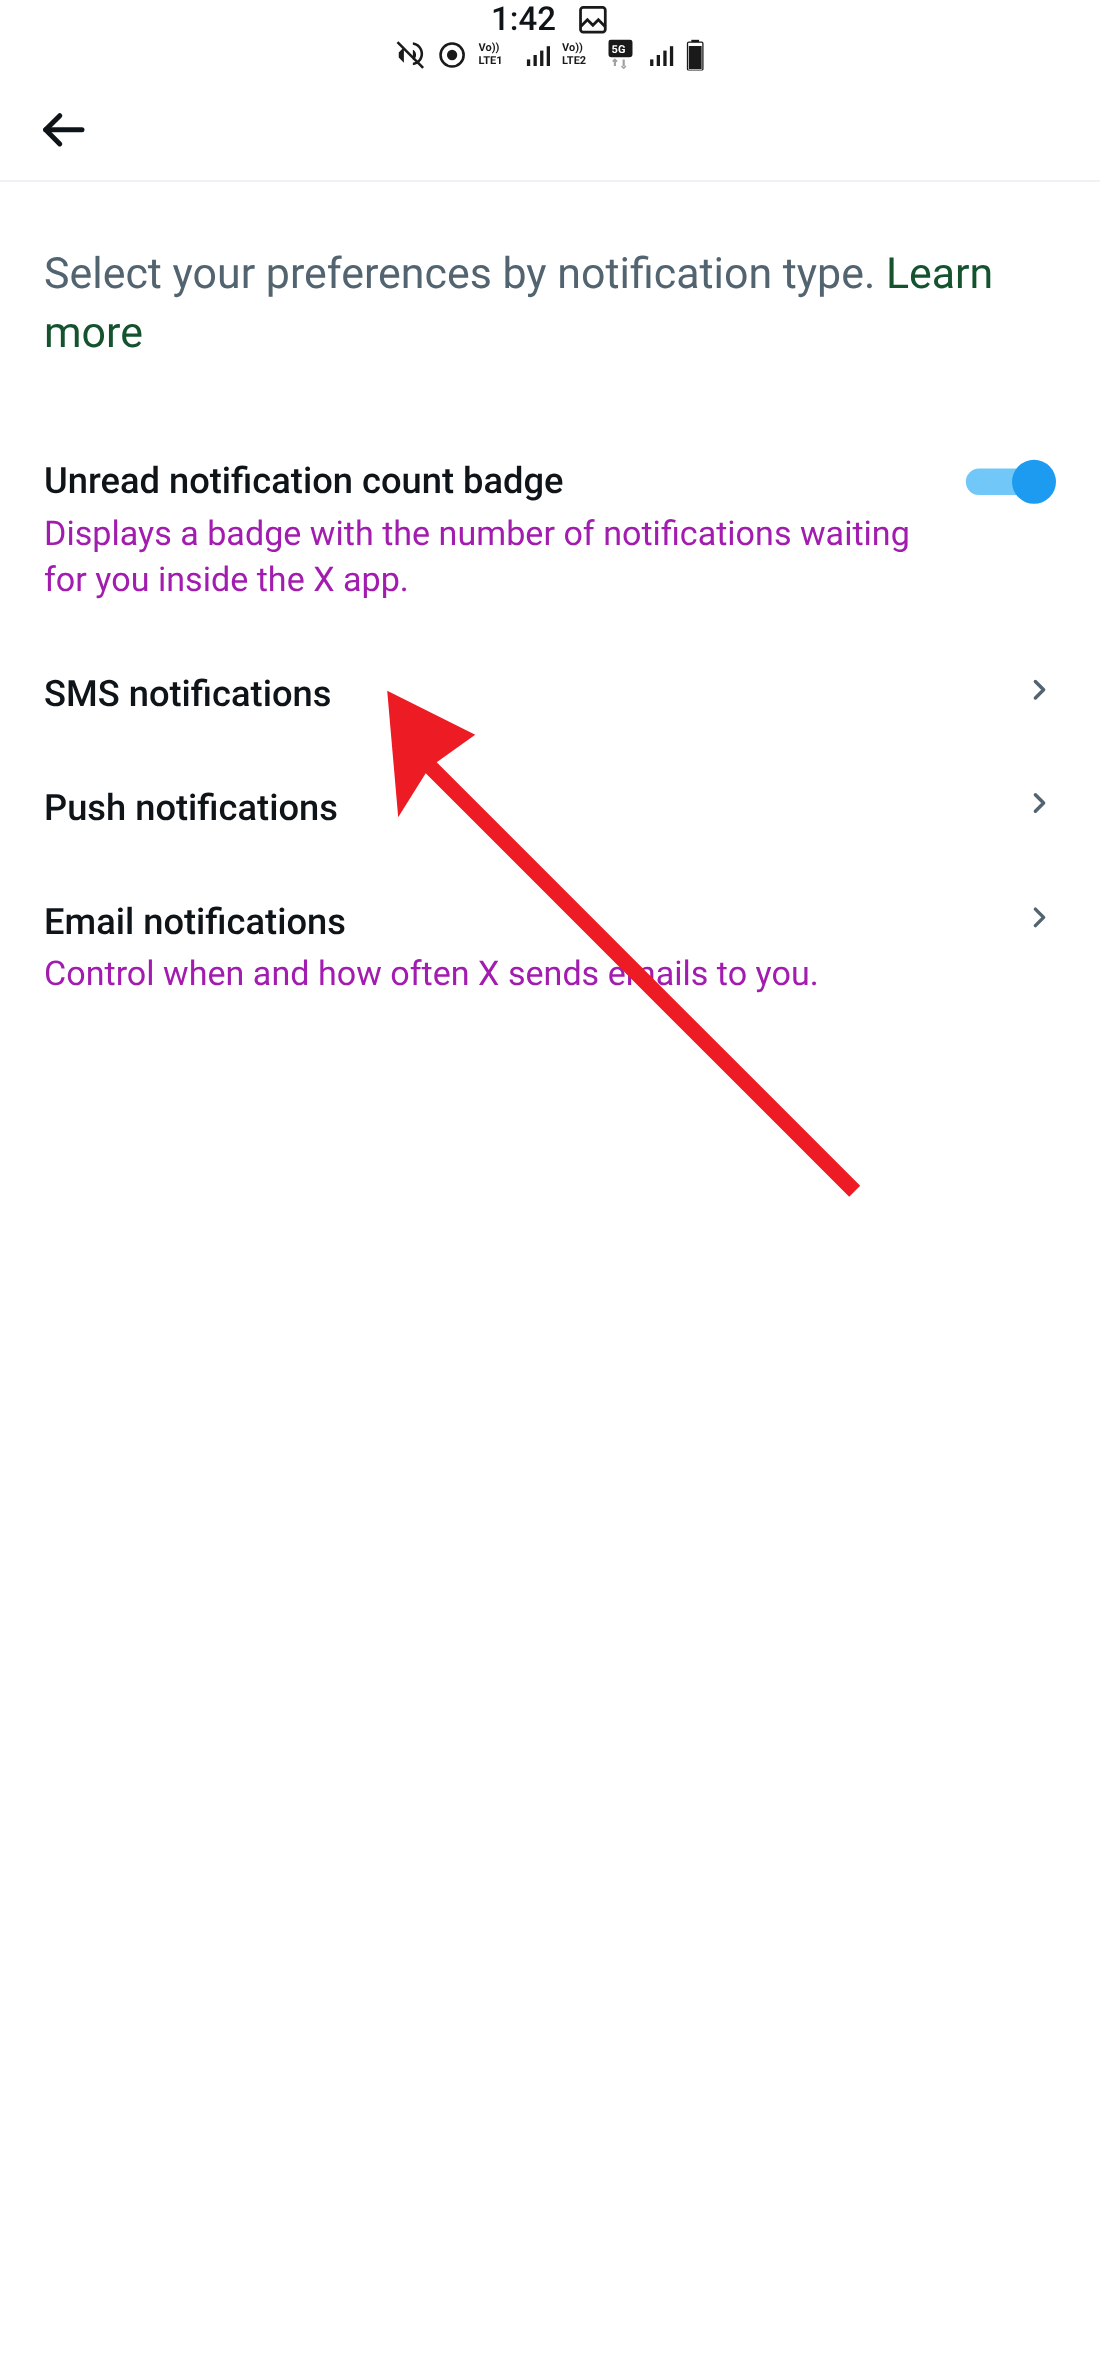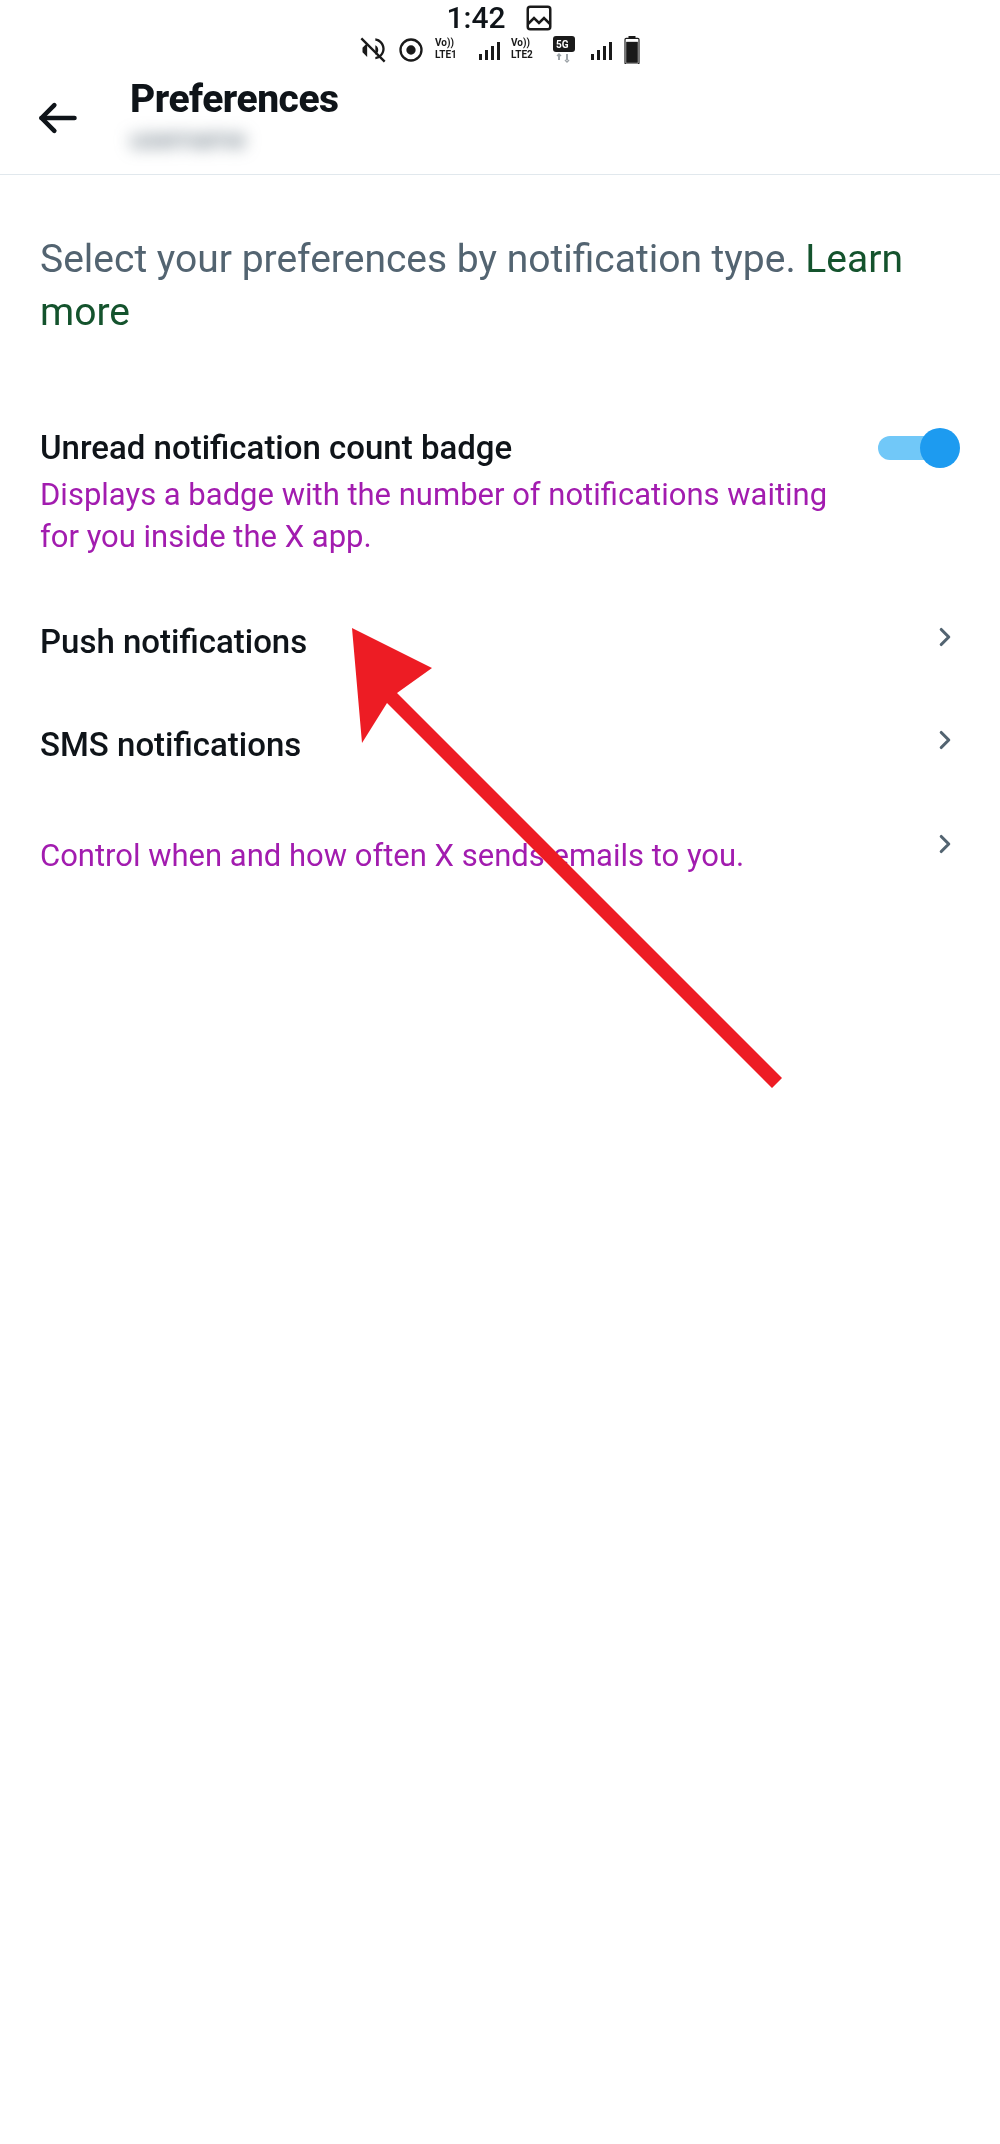--- a/index.html
+++ b/index.html
@@ -239,24 +239,20 @@
   </div>
 </div>
 
 <div class="header">
   <div class="back-button">
     <svg width="44" height="44" viewBox="0 0 24 24" fill="none" stroke="#0f1419" stroke-width="2.5" stroke-linecap="round" stroke-linejoin="round">
       <line x1="21" y1="12" x2="3" y2="12"></line>
       <polyline points="10 19 3 12 10 5"></polyline>
     </svg>
   </div>
-  <div class="header-text">
-    <div class="header-title">Preferences</div>
-    <div class="header-subtitle">username</div>
-  </div>
 </div>
 
 <div class="content">
 
   <div class="intro-section">
     <span class="intro-text">Select your preferences by notification type. </span><span class="intro-text learn-more-link">Learn more</span>
   </div>
 
   <div class="settings-item">
     <div class="settings-item-text">
@@ -264,38 +260,39 @@
       <div class="settings-item-description">Displays a badge with the number of notifications waiting for you inside the X app.</div>
     </div>
     <div class="toggle-switch">
       <div class="toggle-track"></div>
       <div class="toggle-thumb"></div>
     </div>
   </div>
 
   <div class="settings-item">
     <div class="settings-item-text">
-      <div class="settings-item-title">Push notifications</div>
+      <div class="settings-item-title">SMS notifications</div>
     </div>
     <svg class="chevron-right" viewBox="0 0 24 24" fill="none" stroke="#536471" stroke-width="2.5" stroke-linecap="round" stroke-linejoin="round">
       <polyline points="9 18 15 12 9 6"></polyline>
     </svg>
   </div>
 
   <div class="settings-item">
     <div class="settings-item-text">
-      <div class="settings-item-title">SMS notifications</div>
+      <div class="settings-item-title">Push notifications</div>
     </div>
     <svg class="chevron-right" viewBox="0 0 24 24" fill="none" stroke="#536471" stroke-width="2.5" stroke-linecap="round" stroke-linejoin="round">
       <polyline points="9 18 15 12 9 6"></polyline>
     </svg>
   </div>
 
   <div class="settings-item">
     <div class="settings-item-text">
+      <div class="settings-item-title">Email notifications</div>
       <div class="settings-item-description">Control when and how often X sends emails to you.</div>
     </div>
     <svg class="chevron-right" viewBox="0 0 24 24" fill="none" stroke="#536471" stroke-width="2.5" stroke-linecap="round" stroke-linejoin="round">
       <polyline points="9 18 15 12 9 6"></polyline>
     </svg>
   </div>
 
 </div>
 
 <svg class="annotation-arrow" viewBox="0 0 460 465">

